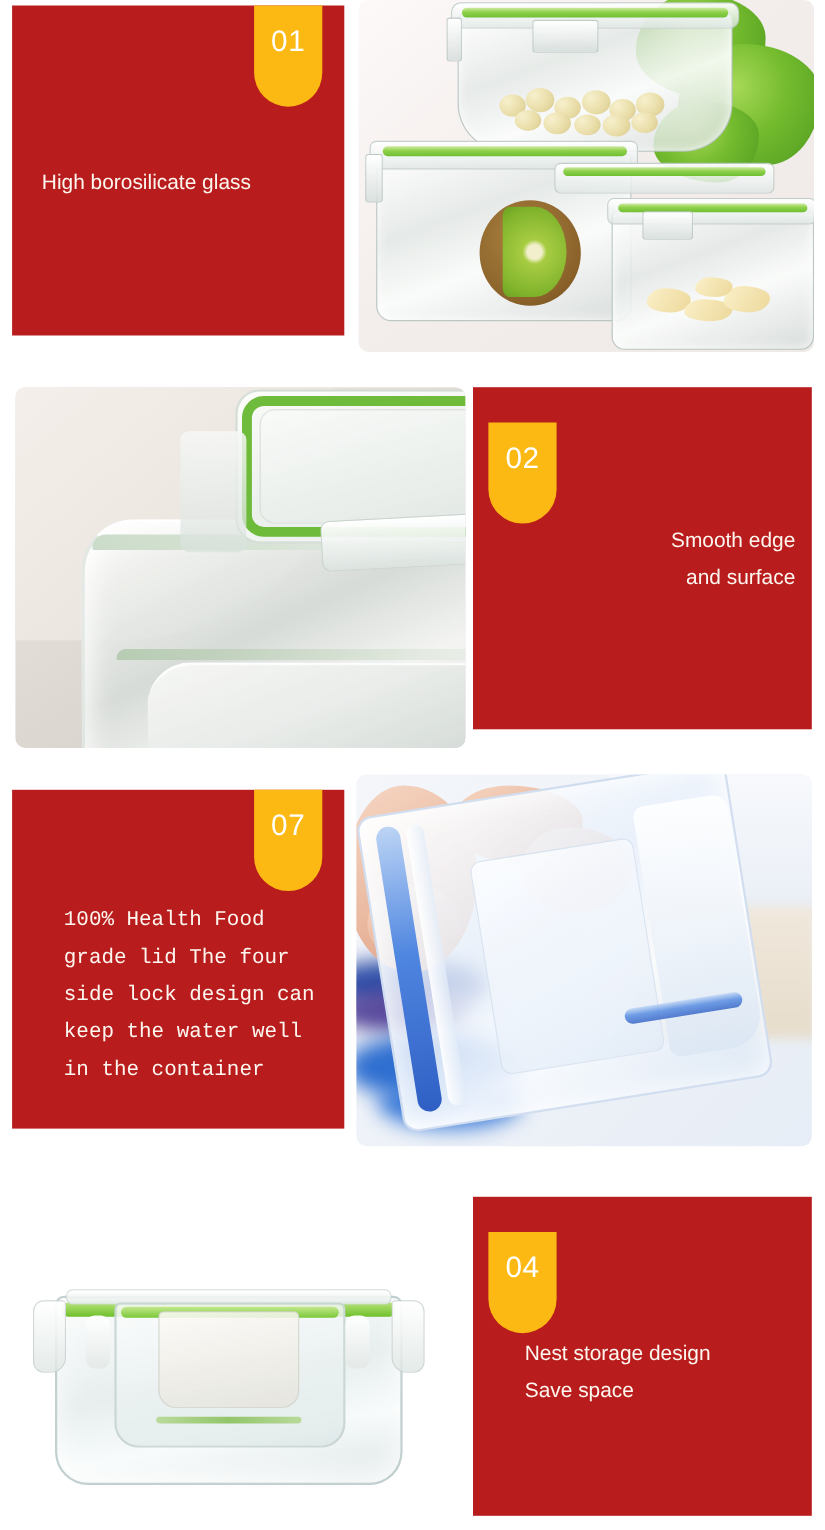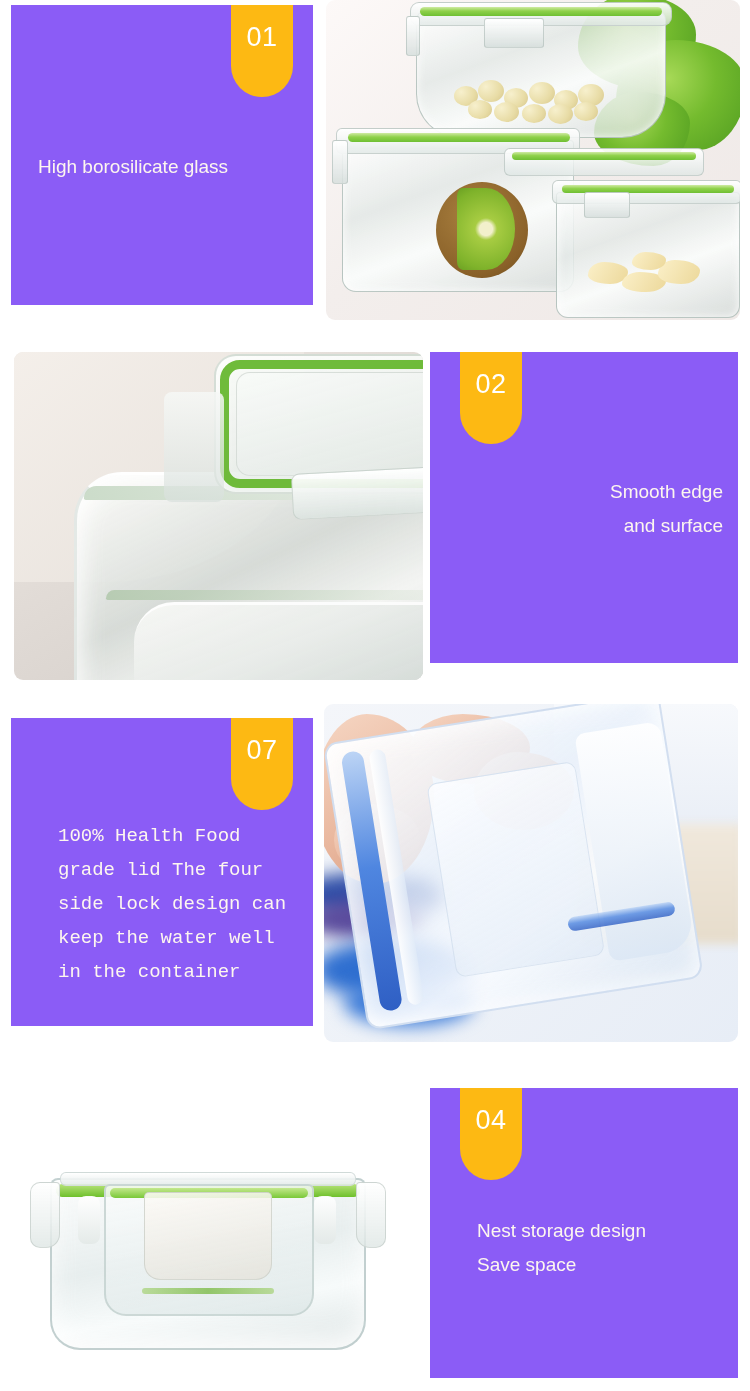--- a/index.html
+++ b/index.html
@@ -7,40 +7,40 @@
     width: 750px; height: 1391px;
     background: #ffffff;
     font-family: "Liberation Sans", sans-serif;
     overflow: hidden;
   }
   .page { position: relative; width: 750px; height: 1391px; background: #fff; }
 
   
   .feature {
     position: absolute;
-    background: #8b5cf6;
+    background: #b91c1c;
     overflow: visible;
   }
   .badge {
     position: absolute;
     top: 0;
     width: 62px;
     height: 92px;
     background: #fdb913;
     border-bottom-left-radius: 31px;
     border-bottom-right-radius: 31px;
     color: #ffffff;
     font-size: 27px;
     letter-spacing: 0.5px;
     display: flex;
     align-items: flex-start;
     justify-content: center;
     padding-top: 17px;
   }
-  .badge.left  { left: 30px; }
+  .badge.left  { left: 14px; margin-top: 32px; }
   .badge.right { right: 20px; }
 
   .feature-text {
     position: absolute;
     color: #fdf6ef;
     font-size: 19px;
     line-height: 34px;
     white-space: pre-line;
   }
 

